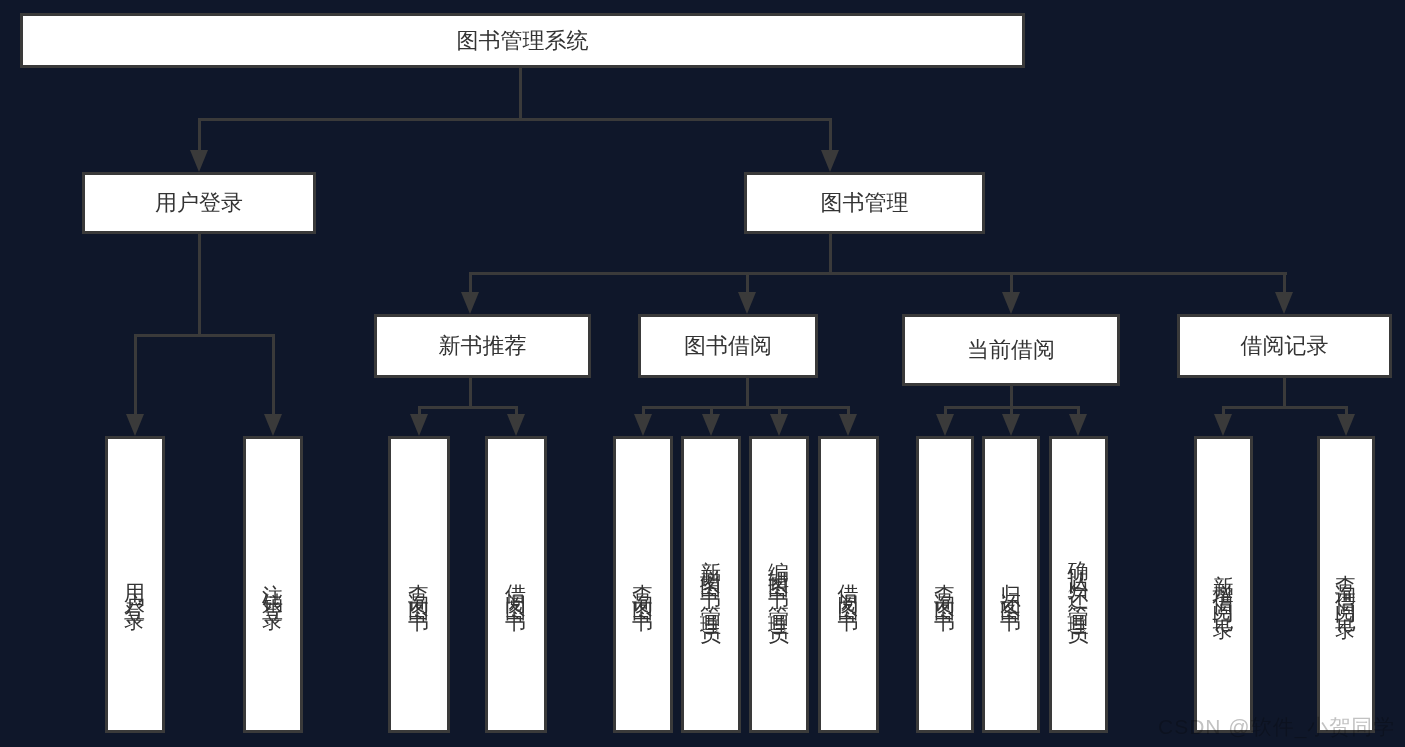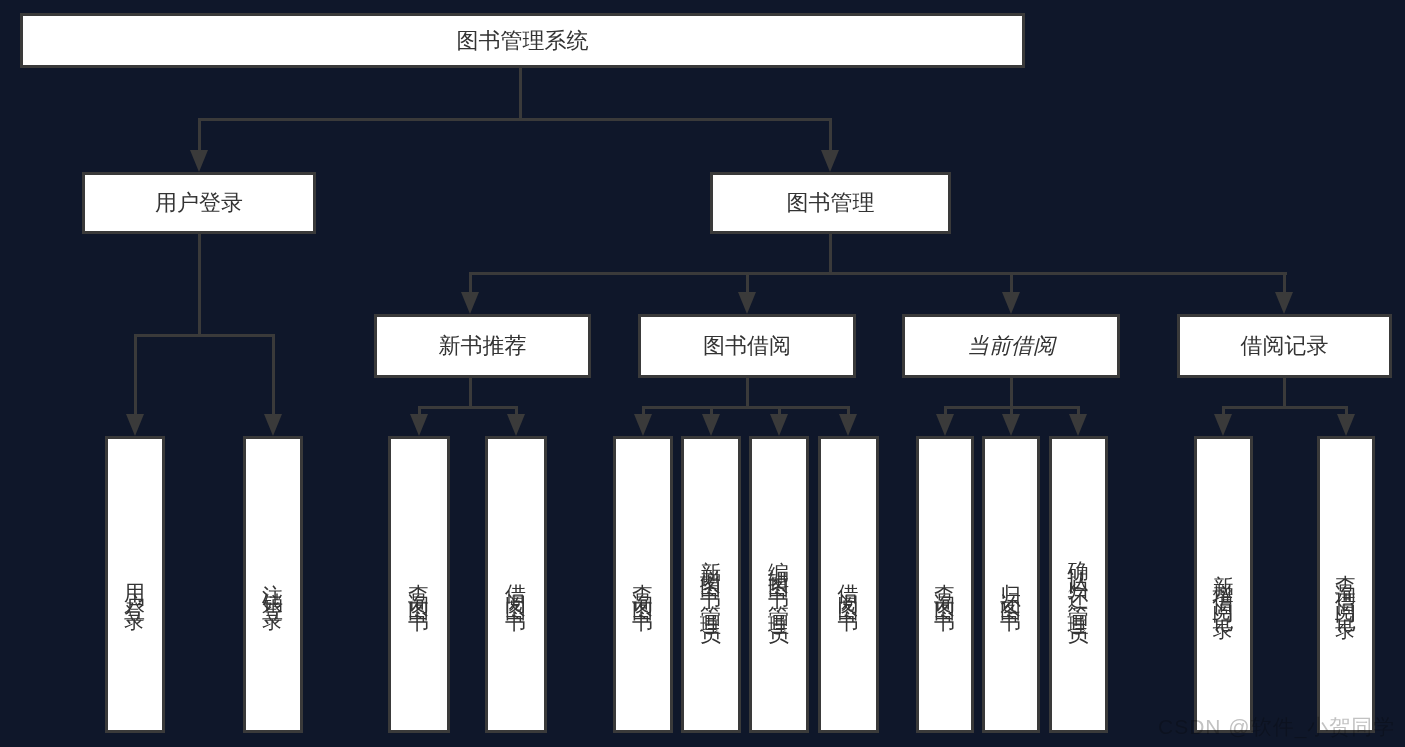--- a/index.html
+++ b/index.html
@@ -115,31 +115,31 @@
   <div class="vl" style="left:1345px; top:406px; height:10px;"></div>
   <div class="tri" style="left:1337px; top:414px;"></div>
 
   <div class="box hbox" style="left:20px; top:13px; width:1005px; height:55px;">
     <span>图书管理系统</span>
   </div>
 
   <div class="box hbox" style="left:82px; top:172px; width:234px; height:62px;">
     <span>用户登录</span>
   </div>
-  <div class="box hbox" style="left:710px; top:172px; width:241px; height:62px;">
+  <div class="box hbox" style="left:744px; top:172px; width:241px; height:62px;">
     <span>图书管理</span>
   </div>
 
   <div class="box hbox" style="left:362px; top:314px; width:217px; height:64px;margin-left:12px;">
     <span>新书推荐</span>
   </div>
-  <div class="box hbox" style="left:638px; top:314px; width:218px; height:64px;align-items:center;">
+  <div class="box hbox" style="left:638px; top:314px; width:180px; height:64px;align-items:center;">
     <span>图书借阅</span>
   </div>
-  <div class="box hbox" style="left:902px; top:314px; width:218px; height:64px;font-style:italic;">
+  <div class="box hbox" style="left:902px; top:314px; width:218px; height:72px;">
     <span>当前借阅</span>
   </div>
   <div class="box hbox" style="left:1177px; top:314px; width:215px; height:64px;">
     <span>借阅记录</span>
   </div>
 
   <div class="box" style="left:105px; top:436px; width:60px; height:297px;">
     <span class="vtext">用户登录</span>
   </div>
   <div class="box" style="left:243px; top:436px; width:60px; height:297px;">

